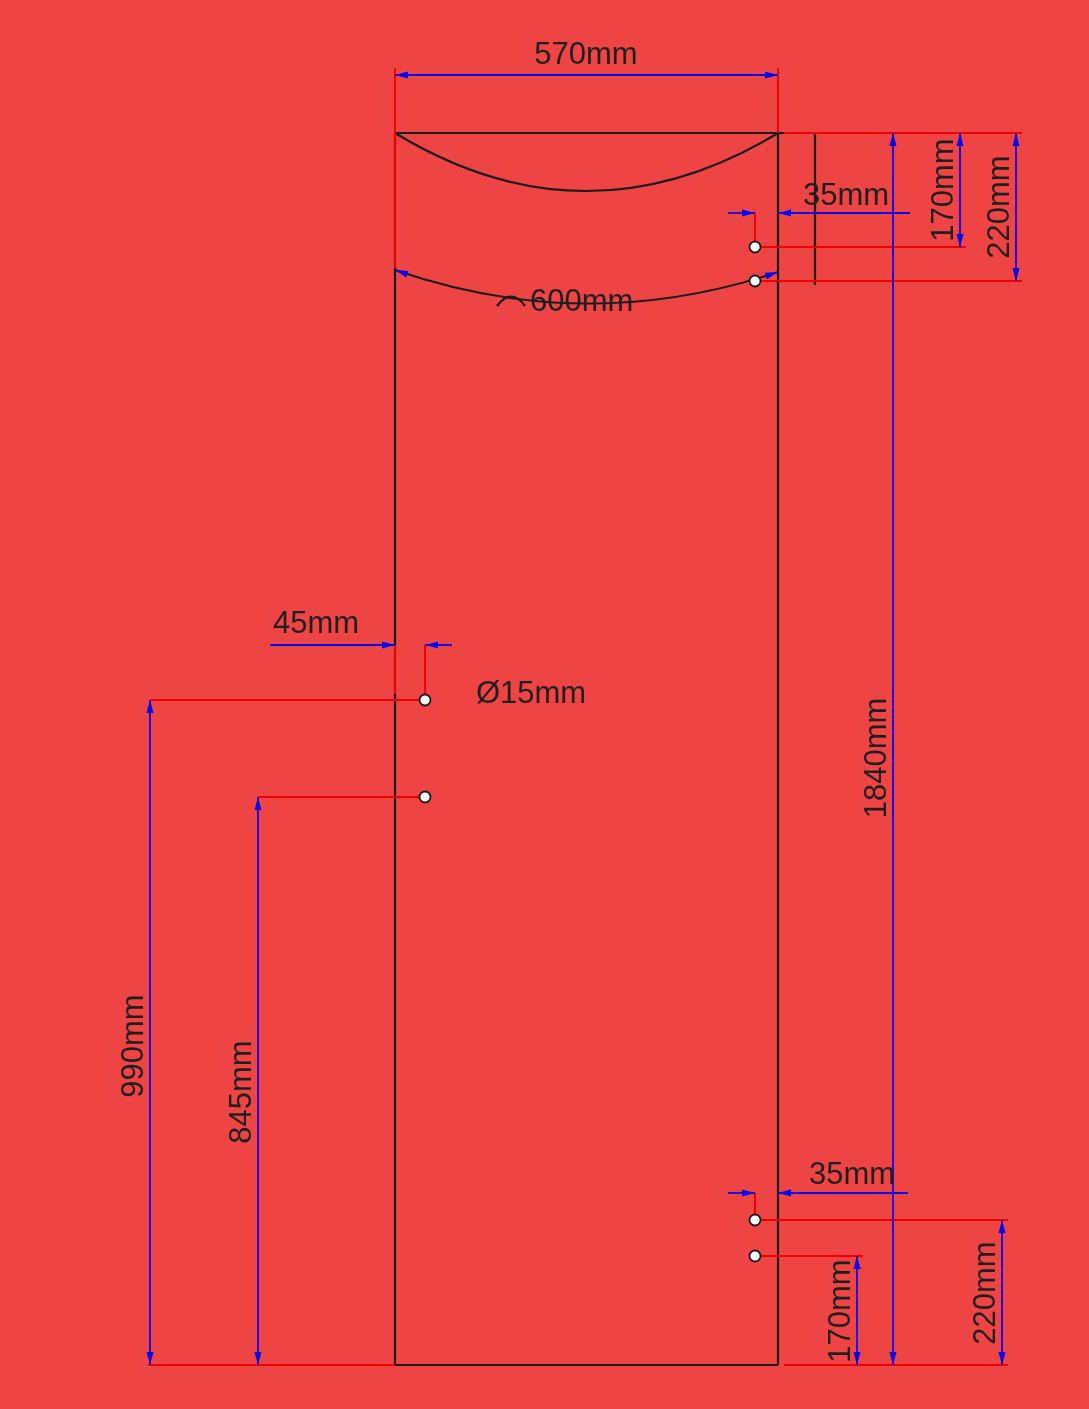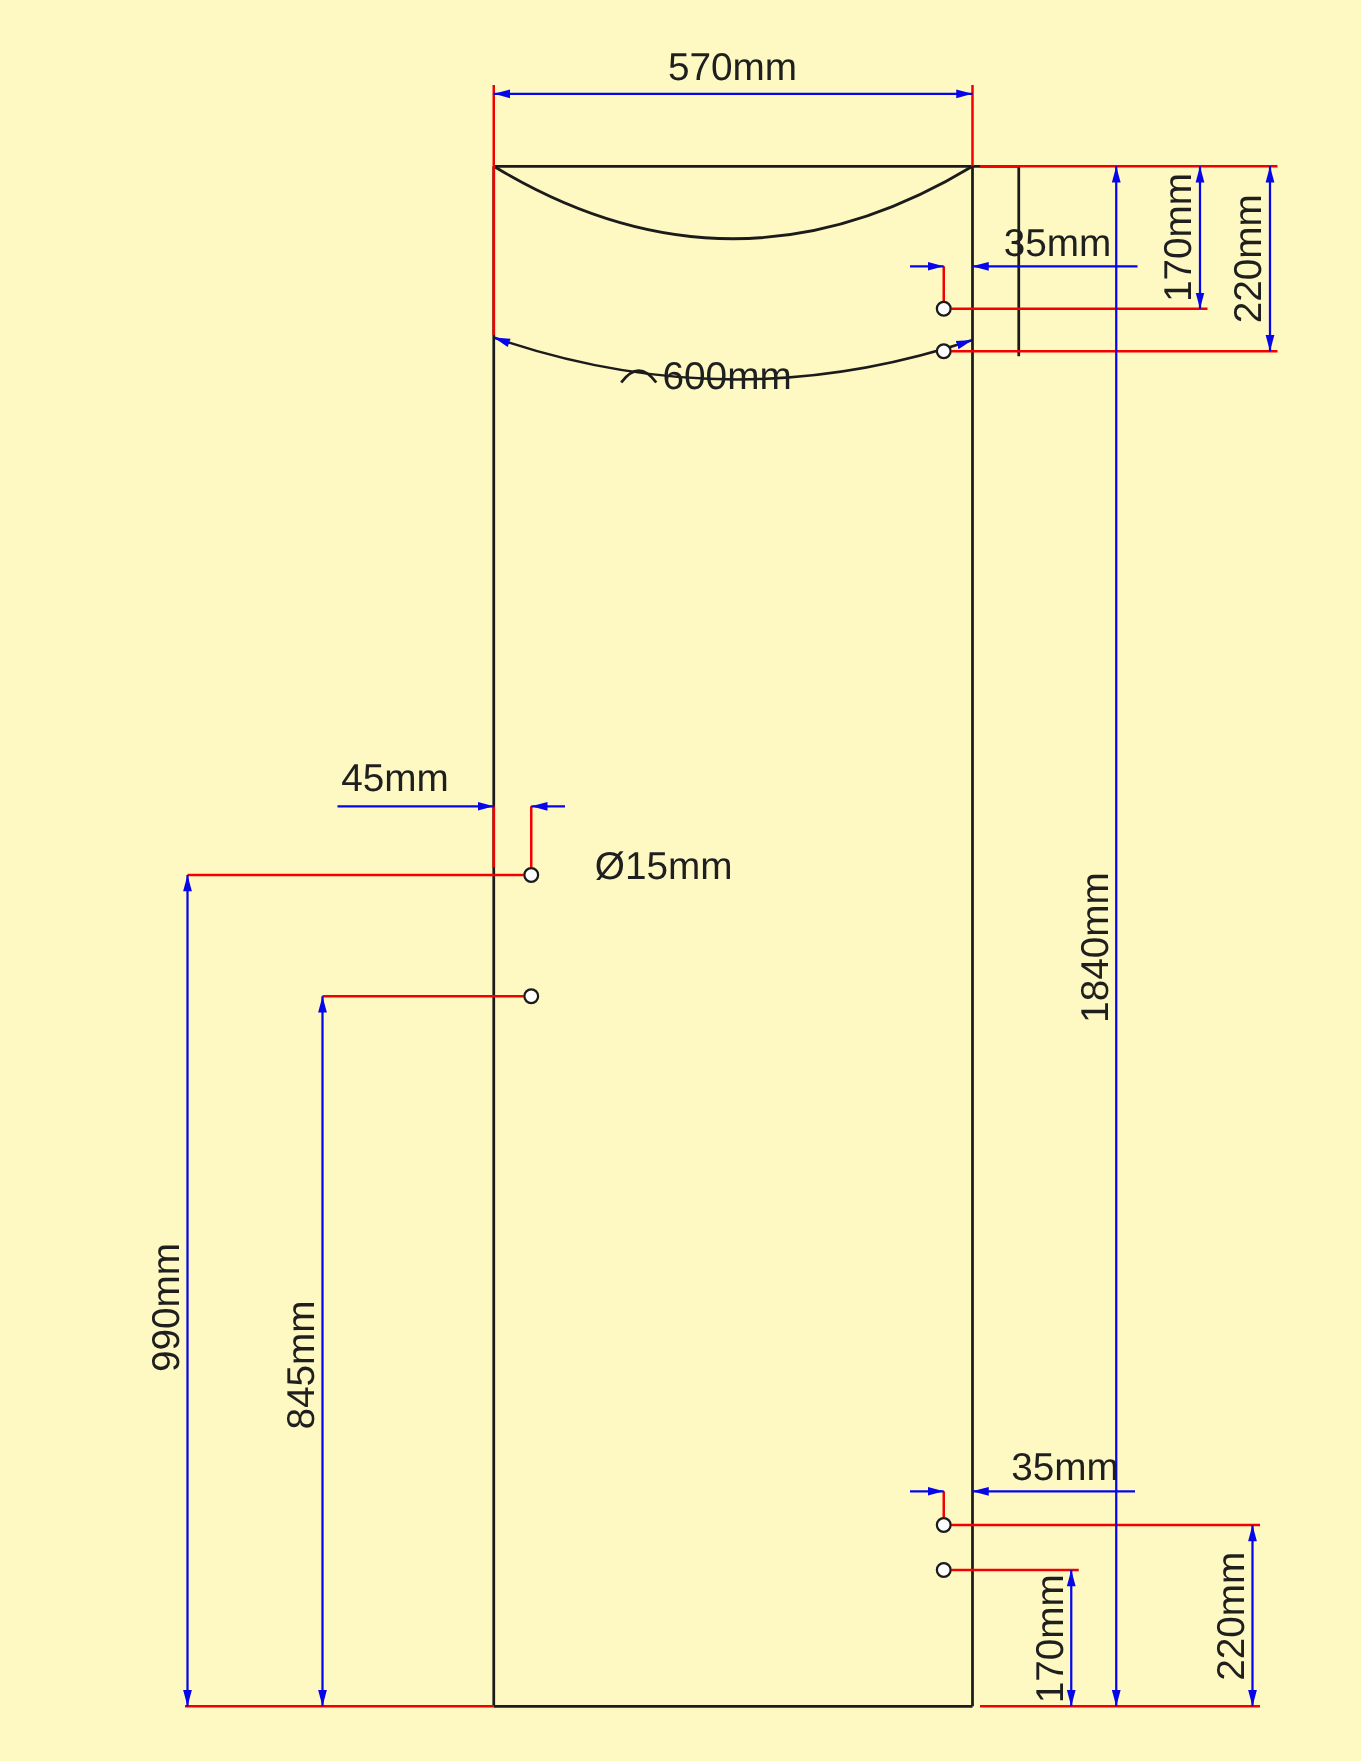--- a/index.html
+++ b/index.html
@@ -1,20 +1,20 @@
 <!DOCTYPE html>
 <html><head>
 <meta charset="utf-8">
 <style>
   html, body { margin: 0; padding: 0; background: #ffffff; }
   .canvas {
     width: 1089px;
     height: 1409px;
     position: relative;
-    background: #fef9c3;
+    background: #ef4444;
     font-family: "Liberation Sans", sans-serif;
   }
   svg { display: block; }
   .dim-text {
     font-family: "Liberation Sans", sans-serif;
     font-size: 31px;
     fill: #1f1f1f;
   }
 </style>
 </head>

